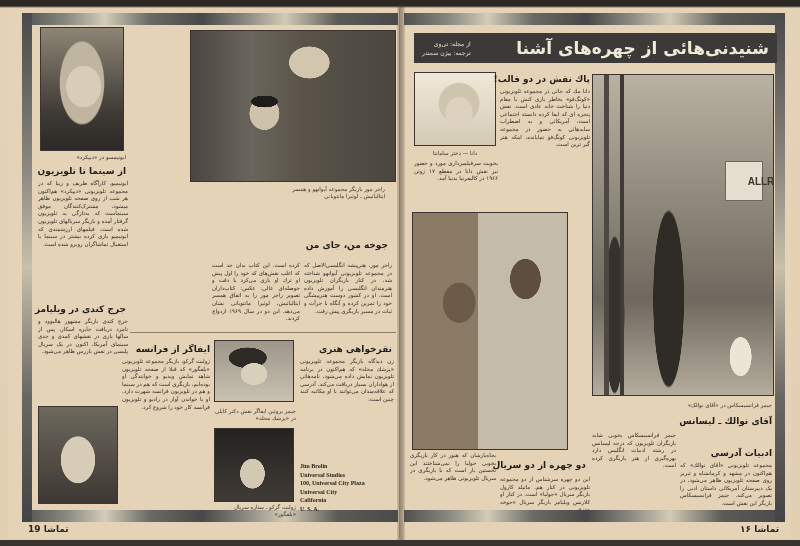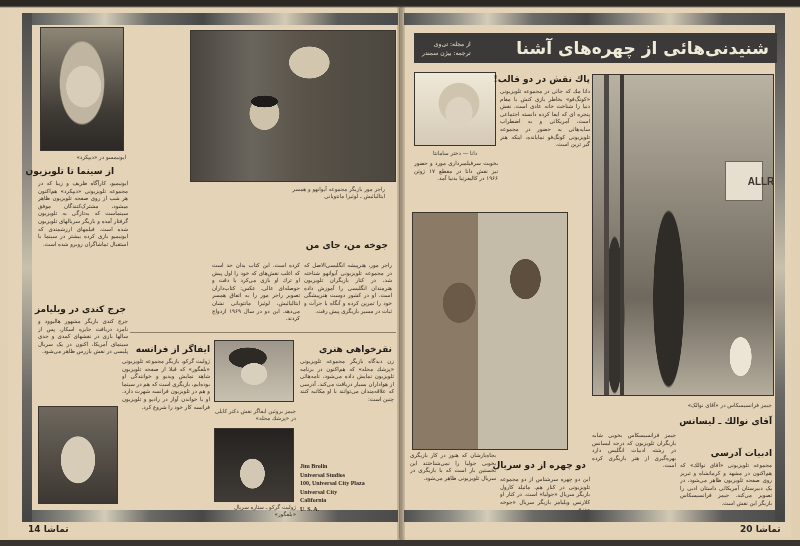--- a/index.html
+++ b/index.html
@@ -117,28 +117,28 @@
 
   <div class="head" style="left:466px;top:460px;width:120px;">دو چهره از دو سریال</div>
   <div class="body" style="left:500px;top:476px;width:90px;height:34px;">این دو چهره سرشناس از دو مجموعه تلویزیونی در کنار هم. ماتیلد کارول بازیگر سریال «جولیا» است. در کنار او کلارنس ویلیامز بازیگر سریال «جوخه مدز».</div>
   <div class="body" style="left:410px;top:452px;width:86px;height:56px;">بجاه‌بارشان که هنوز در کار بازیگری بخوبی جولیا را نمی‌شناختند این نخستین بار است که با بازیگری در سریال تلویزیونی ظاهر می‌شود.</div>
 
   <div class="head" style="left:690px;top:416px;width:82px;">آقای نوالك ـ لیسانس</div>
   <div class="head" style="left:690px;top:448px;width:82px;">ادبیات آدرسی</div>
   <div class="body" style="left:680px;top:462px;width:92px;height:48px;">مجموعه تلویزیونی «آقای نوالك» که هم‌اکنون در مشهد و کرمانشاه و تبریز روی صفحه تلویزیون ظاهر می‌شود، در یک دبیرستان آمریکائی داستان ادبی را تصویر می‌کند. جیمز فرانسیسکاس بازیگر این نقش است.</div>
   <div class="body" style="left:592px;top:432px;width:84px;height:76px;">جیمز فرانسیسکاس بخوبی شابه بازیگران تلویزیون که درجه لیسانس در رشته ادبیات انگلیس دارد بهره‌گیری از هنر بازیگری کرده است.</div>
 
-  <div class="folio" style="left:740px;top:524px;">تماشا 20</div>
+  <div class="folio" style="left:740px;top:524px;">تماشا ۱۶</div>
 
   <div class="photo ph-blonde" style="left:40px;top:27px;width:84px;height:124px;">
       <div class="fill"></div>
     </div>
   <div class="cap" style="left:40px;top:154px;width:86px;">ایونیمسو در «دیپکرد»</div>
 
-  <div class="head" style="left:28px;top:166px;width:86px;">از سینما تا تلویزیون</div>
+  <div class="head" style="left:40px;top:166px;width:86px;">از سینما تا تلویزیون</div>
   <div class="body" style="left:38px;top:180px;width:90px;height:122px;">ایونیمیو، کارآگاه ظریف و زیبا که در مجموعه تلویزیونی «دیپکرد» هم‌اکنون هر شب از روی صفحه تلویزیون ظاهر میشود، مشترک‌کنندگان موفق سینماست که به‌تازگی به تلویزیون گرفتار آمده و بازیگر سریالهای تلویزیون شده است. فیلمهای ارزشمندی که ایونیمیو بازی کرده بیشتر در سینما با استقبال تماشاگران روبرو شده است.</div>
 
   <div class="head" style="left:40px;top:304px;width:86px;">جرج کندی در ویلیامز</div>
   <div class="body" style="left:38px;top:318px;width:90px;height:84px;">جرج کندی بازیگر مشهور هالیوود و نامزد دریافت جایزه اسکار، پس از سالها بازی در نقشهای کمدی و جدی سینمای آمریکا، اکنون در یک سریال پلیسی در نقش بازرس ظاهر می‌شود.</div>
 
   <div class="photo ph-oldman" style="left:38px;top:406px;width:80px;height:98px;">
       <div class="fill"></div>
     </div>
 
   <div class="photo ph-couple" style="left:190px;top:30px;width:206px;height:152px;">
@@ -170,14 +170,14 @@
 
   <div class="addr" style="left:300px;top:462px;">
     <div>Jim Brolin</div>
     <div>Universal Studios</div>
     <div>100, Universal City Plaza</div>
     <div>Universal City</div>
     <div>California</div>
     <div>U. S. A.</div>
   </div>
 
-  <div class="folio" style="left:28px;top:524px;">تماشا 14</div>
+  <div class="folio" style="left:28px;top:524px;">تماشا 19</div>
 </div>
 
 </body></html>

